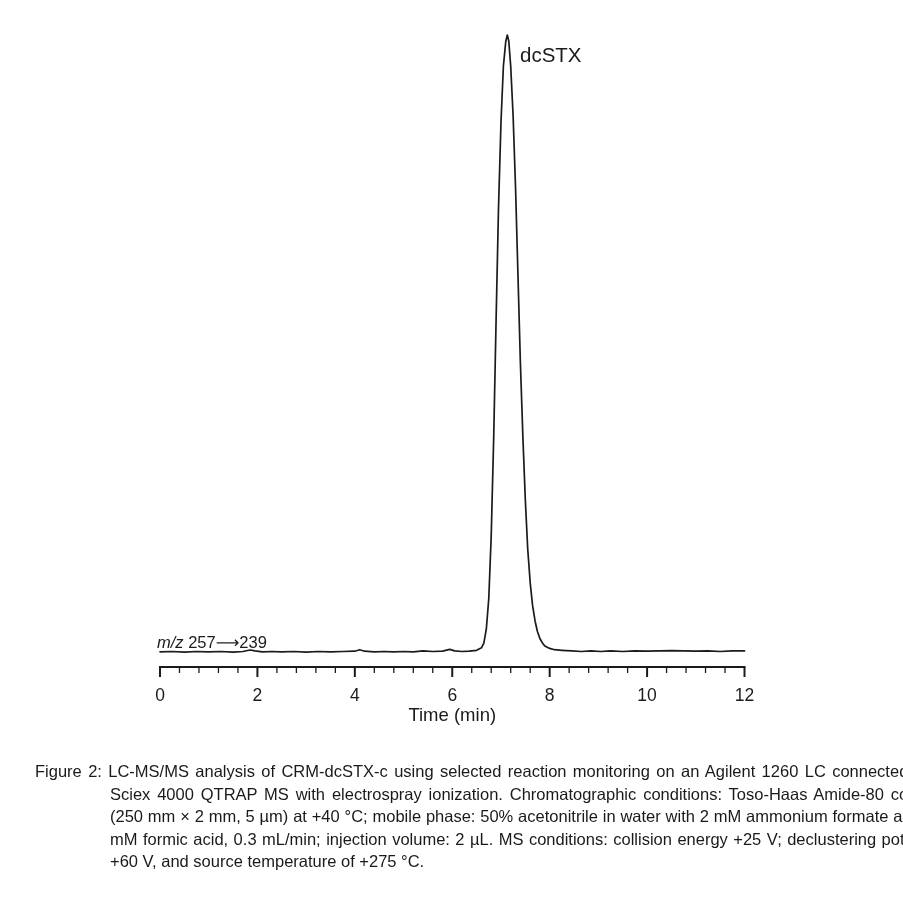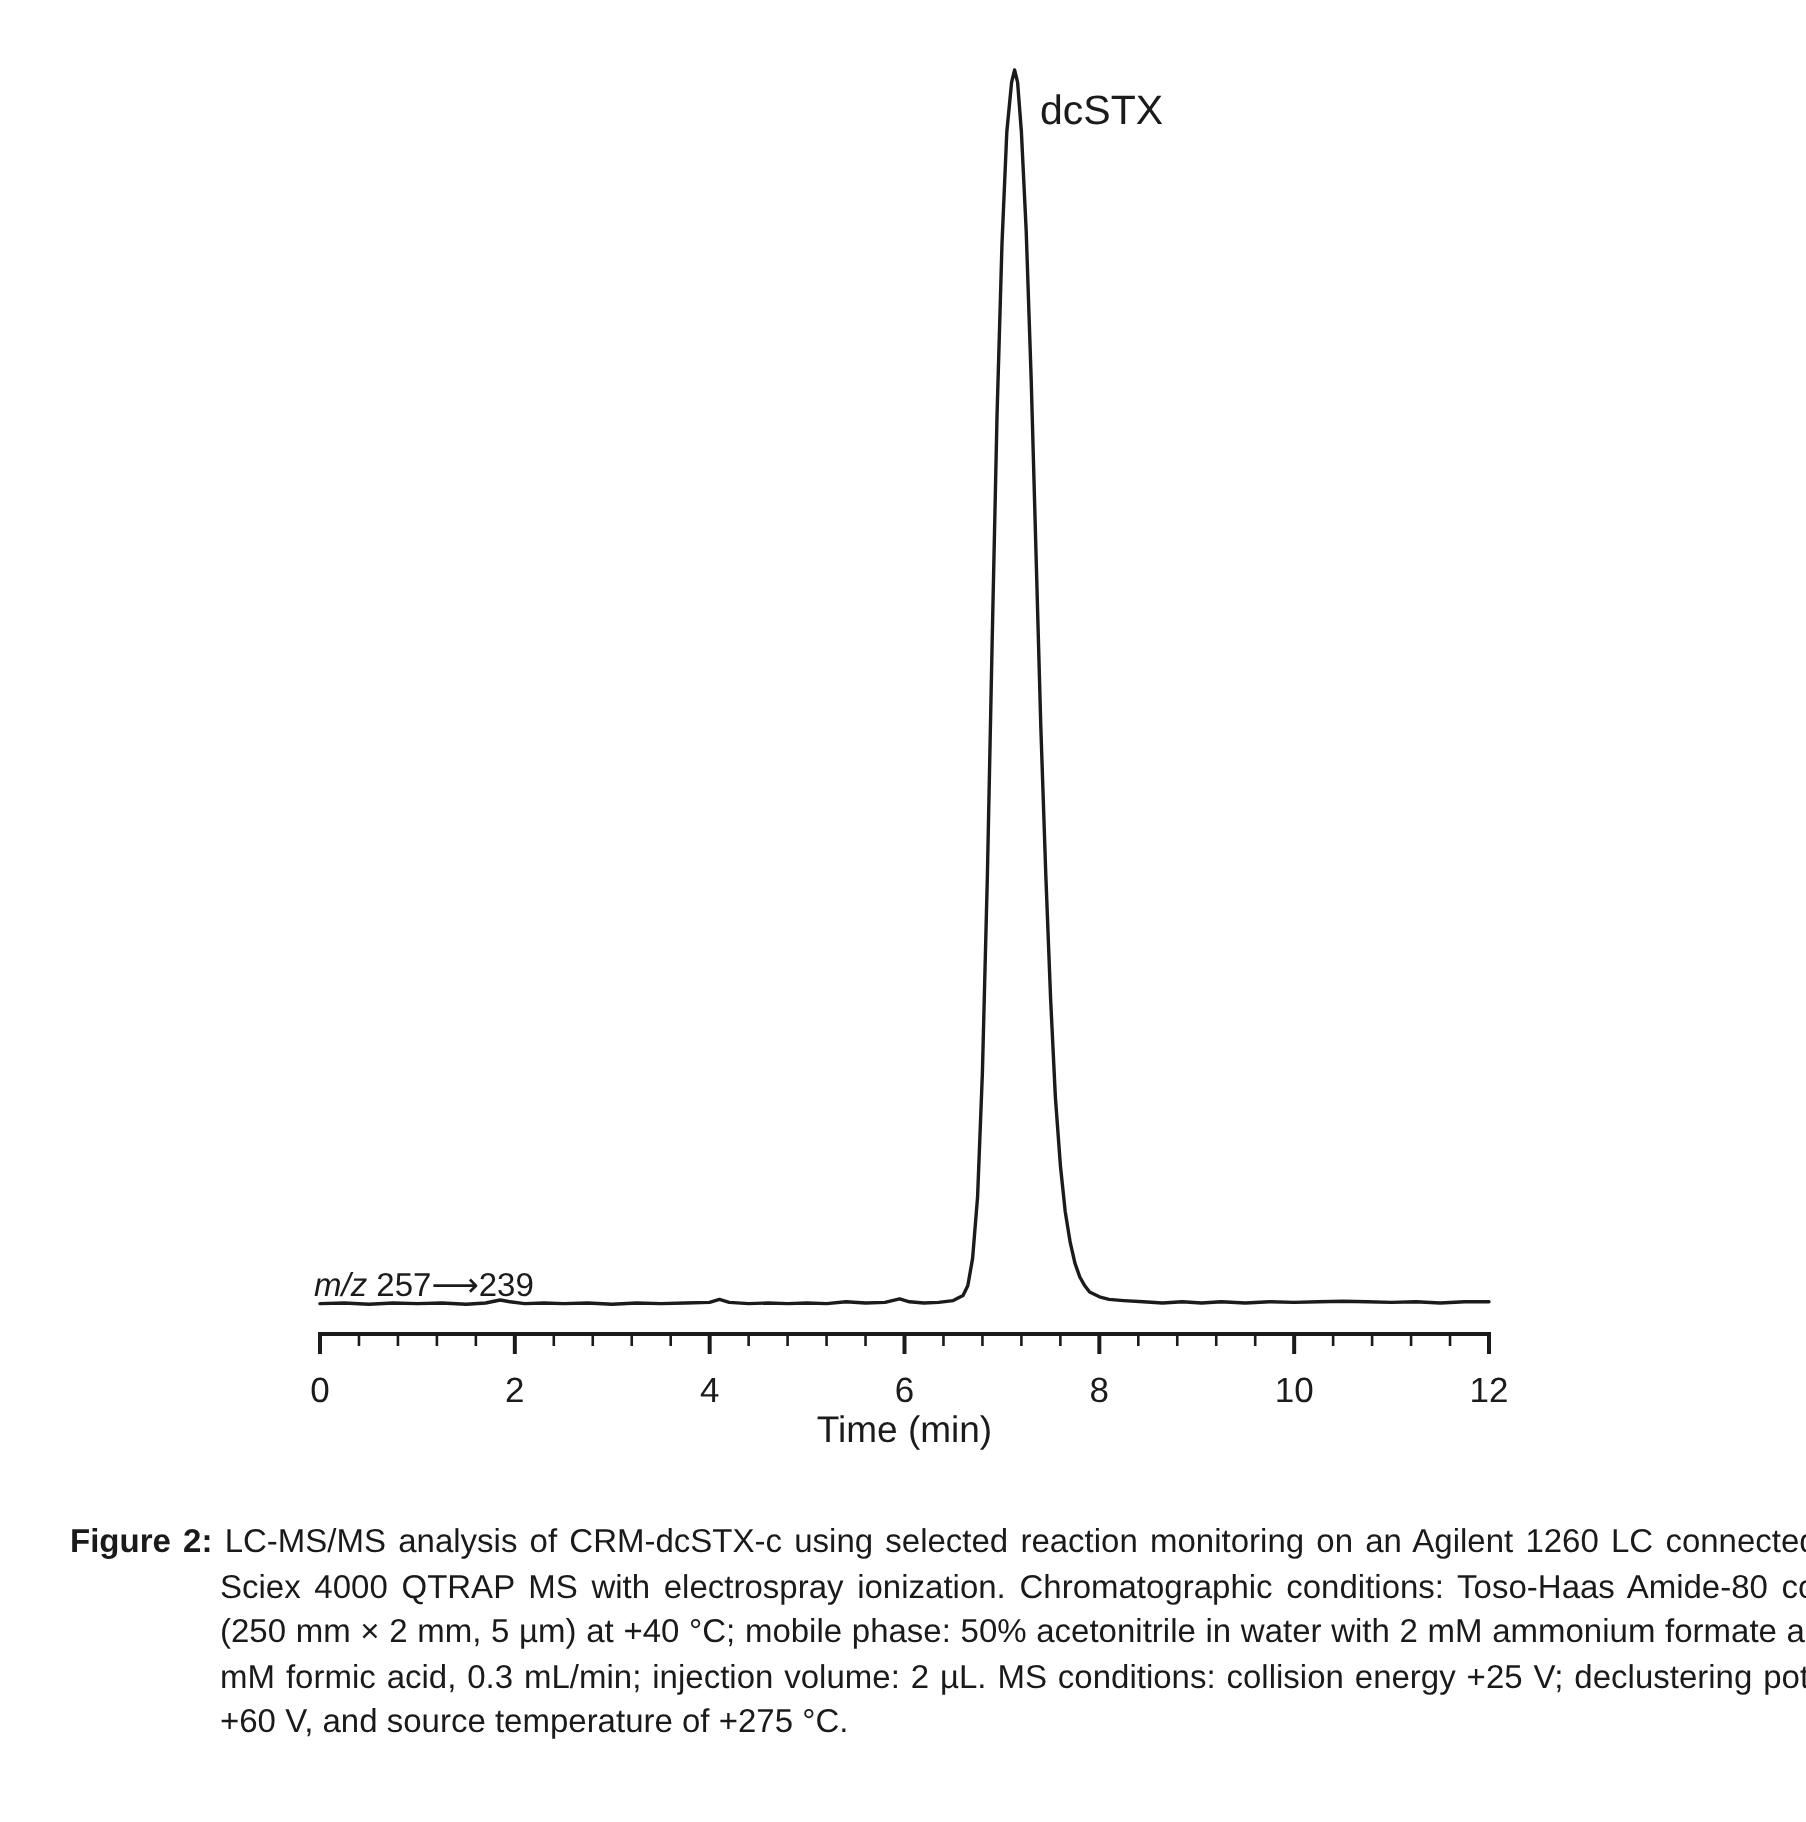--- a/index.html
+++ b/index.html
@@ -26,21 +26,21 @@
     top: 760px;
     width: 834px;
     padding-left: 75px;
     text-indent: -75px;
     text-align: justify;
     font-size: 16.5px;
     line-height: 22.6px;
     color: #1a1a1a;
   }
   .cap-label {
-    font-weight: bold;
+    font-weight: normal;
   }
 </style>
 </head>
 <body>
 
 <div id="page">
 
   <svg id="chrom-svg" width="903" height="745" viewBox="0 0 903 745">
       <polyline points="160.0,651.8 172.2,651.5 184.4,652.1 196.5,651.5 208.7,651.8 220.9,651.5 233.1,652.1 242.8,651.5 250.1,650.0 255.0,650.9 262.3,651.8 272.0,651.5 281.8,651.8 293.9,651.5 306.1,652.1 318.3,651.5 330.5,651.8 342.7,651.5 354.8,651.2 359.7,649.7 364.6,651.2 374.3,651.8 384.1,651.5 393.8,651.8 403.5,651.5 413.3,651.8 423.0,650.9 432.8,651.5 442.5,651.2 449.8,649.4 454.7,650.9 462.0,651.5 469.3,651.2 476.6,650.3 481.5,647.8 483.9,642.9 486.3,629.2 488.8,598.3 491.2,536.4 493.7,437.4 496.1,319.7 498.5,208.3 501.0,121.7 503.4,66.0 505.8,41.2 507.3,35.0 508.8,41.2 510.7,66.0 513.1,115.5 515.6,189.8 518.0,276.4 520.4,363.1 522.9,437.4 525.3,499.3 527.7,548.8 530.2,582.8 532.6,605.7 535.1,621.2 537.5,631.7 539.9,638.5 542.4,642.9 544.8,646.0 549.7,648.4 554.5,649.7 561.8,650.3 571.6,650.9 581.3,651.5 591.1,650.9 600.8,651.5 610.6,650.9 622.7,651.5 634.9,650.9 647.1,651.2 659.3,650.9 671.4,650.6 683.6,650.9 695.8,651.2 708.0,650.9 720.1,651.5 732.3,650.9 744.5,650.9" fill="none" stroke="#1b1b1b" stroke-width="1.7" stroke-linejoin="round" stroke-linecap="round"></polyline>
       <line x1="159" y1="667" x2="745.5" y2="667" stroke="#1b1b1b" stroke-width="2"></line>

